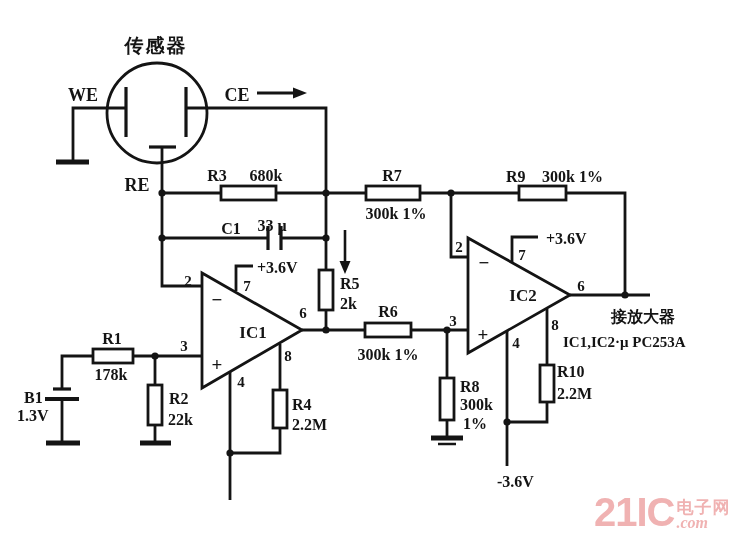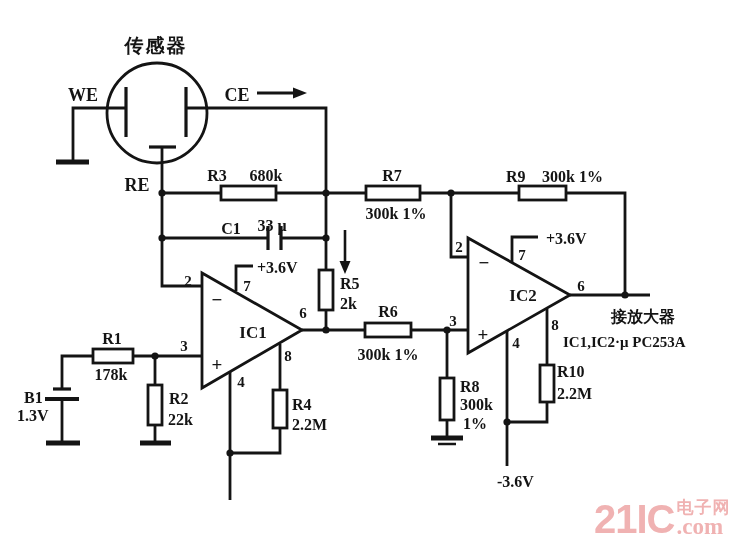--- a/index.html
+++ b/index.html
@@ -19,21 +19,21 @@
   .wm{
     position:absolute;left:594px;top:481px;display:flex;align-items:flex-end;
     user-select:none;line-height:1;
   }
   .wm-brand{
     font-family:"Liberation Sans", sans-serif;font-weight:800;font-size:40px;
     letter-spacing:-1px;line-height:0.95;
   }
   .wm-col{display:flex;flex-direction:column;margin-left:2px;margin-top:18px;}
   .wm-site{font-family:"Liberation Sans", sans-serif;font-weight:bold;font-size:17px;letter-spacing:1px;}
-  .wm-domain{font-family:"Liberation Serif", serif;font-weight:bold;font-size:23px;margin-top:-1px;}
+  .wm-domain{font-family:"Liberation Serif", serif;font-style:italic;font-weight:bold;font-size:16px;margin-top:-1px;}
 </style>
 </head>
 <body>
 
 <svg width="736" height="538" viewBox="0 0 736 538">
 
   <g stroke="#141414" fill="none" stroke-width="2.8">
     <circle cx="157" cy="113" r="50"></circle>
     <line x1="126" y1="87" x2="126" y2="137" stroke-width="3.2"></line>
     <line x1="186" y1="87" x2="186" y2="137" stroke-width="3.2"></line>

